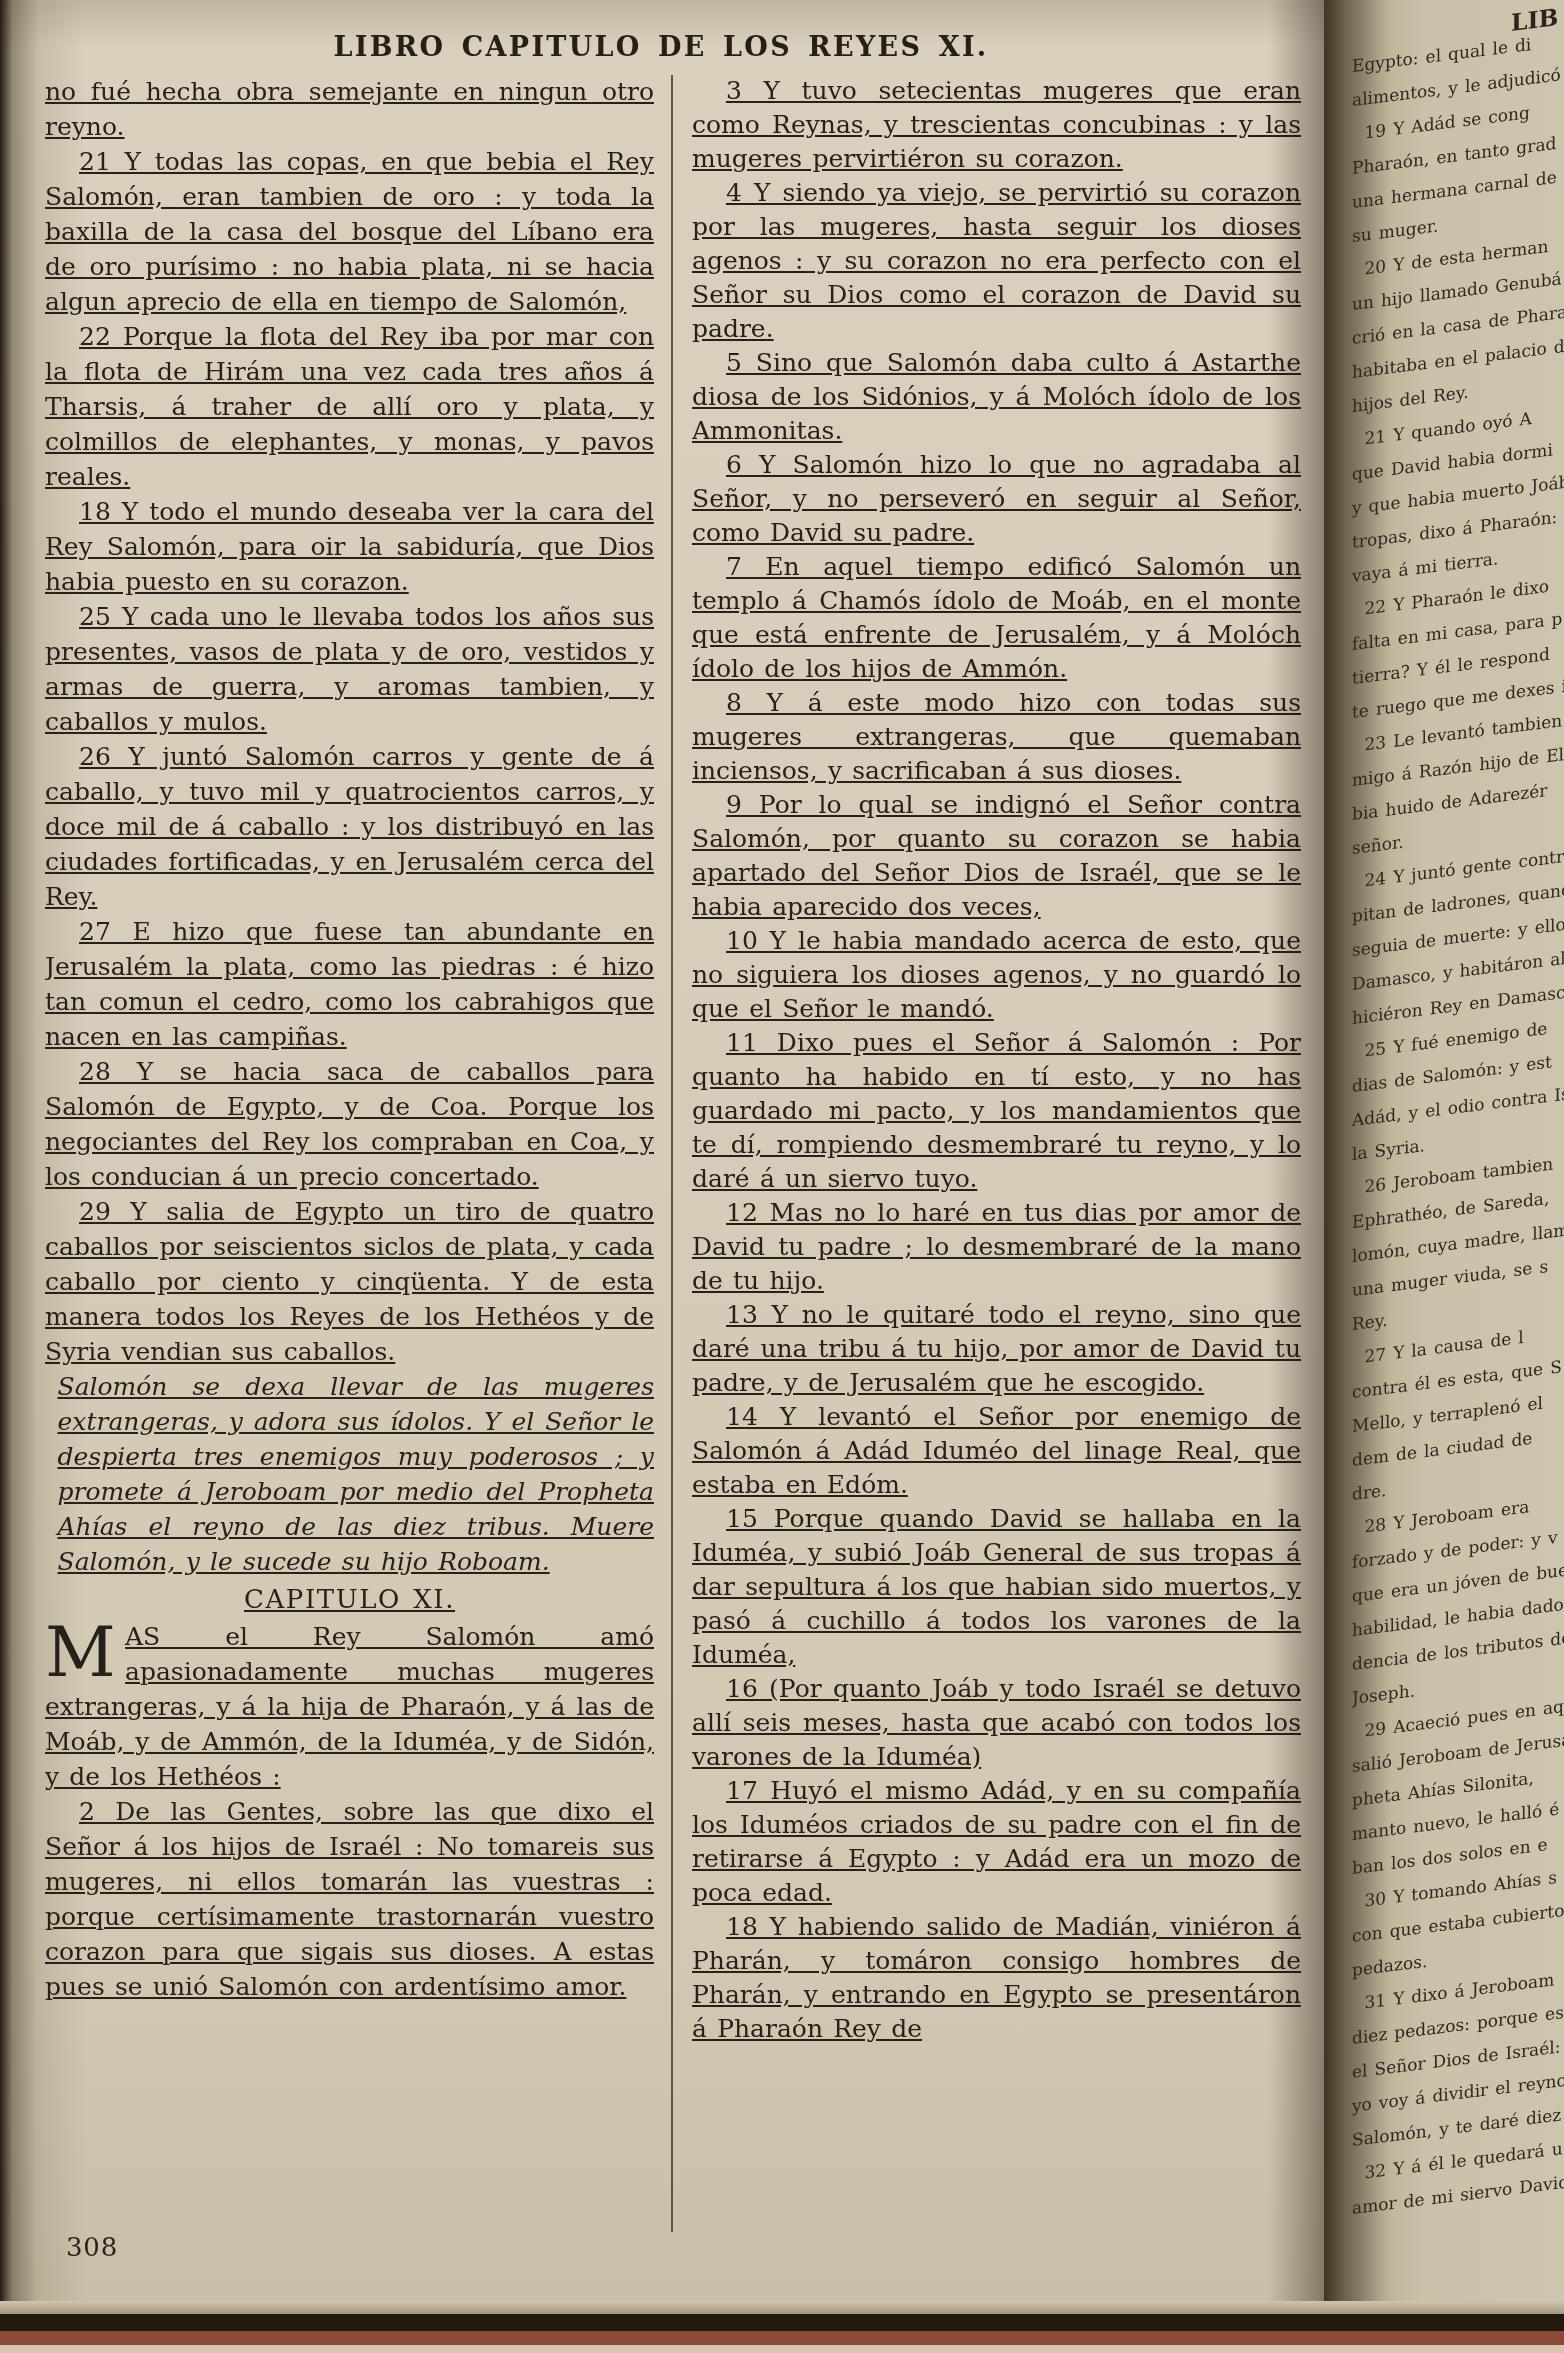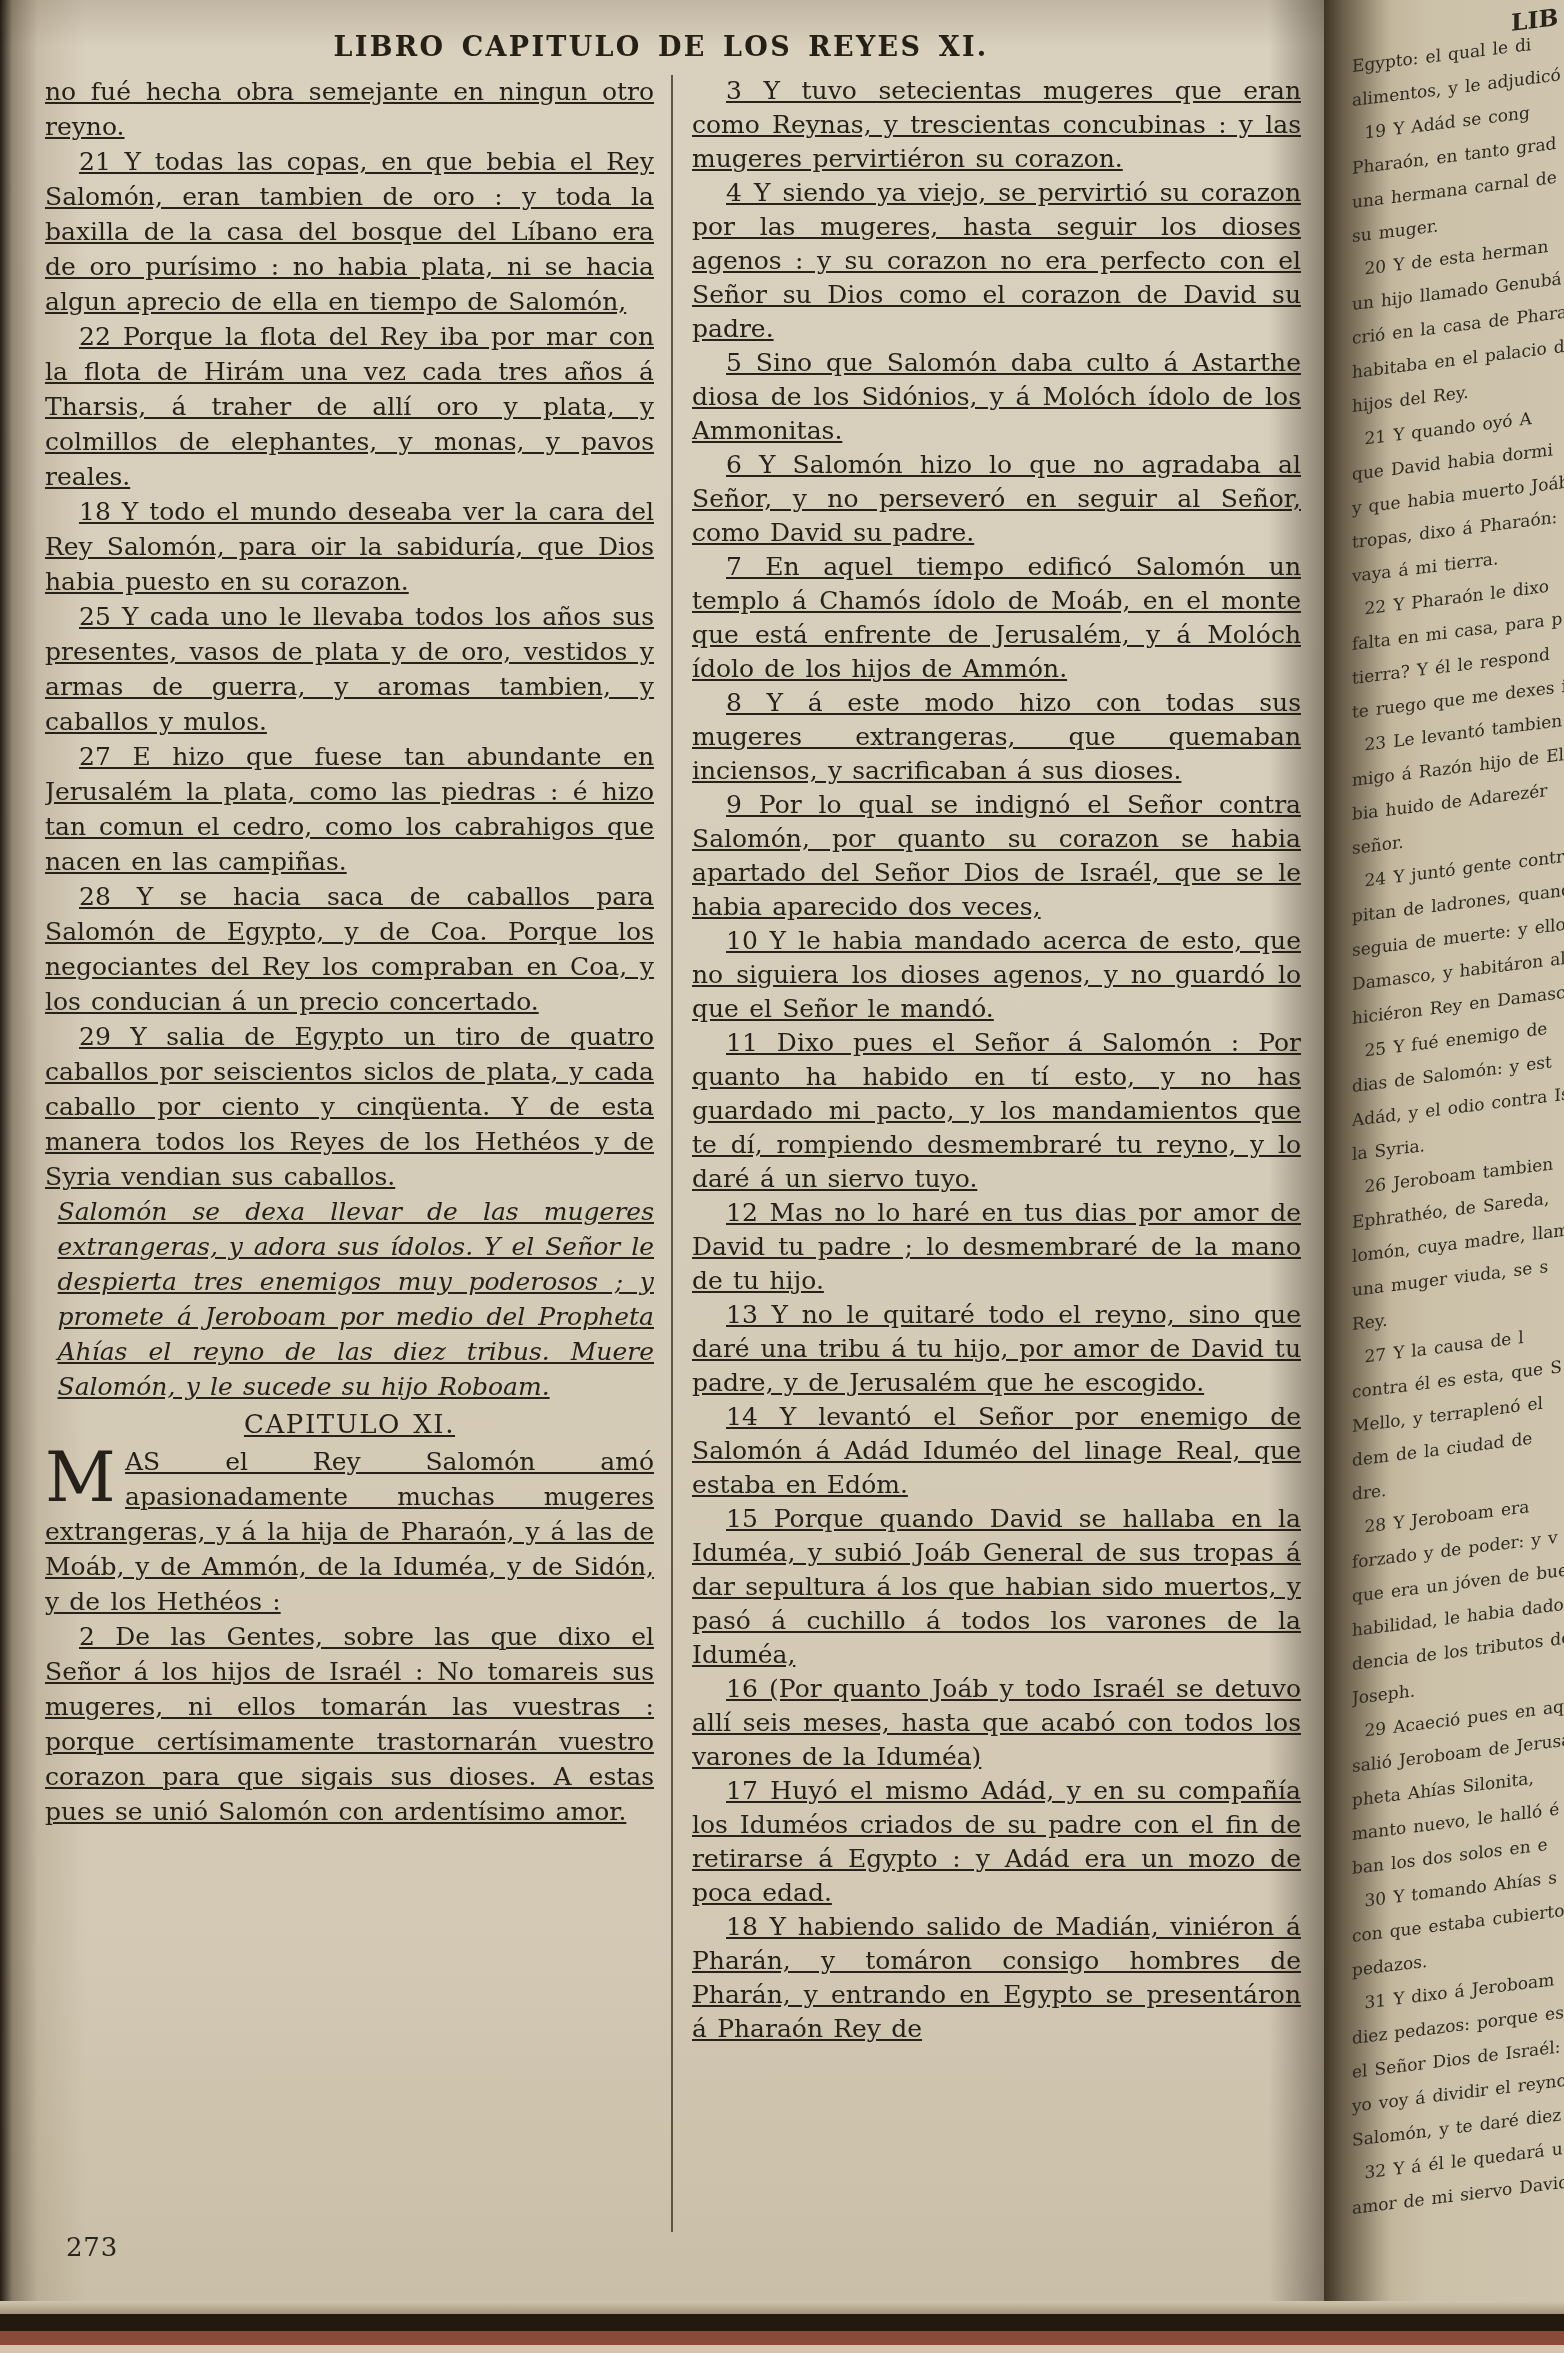--- a/index.html
+++ b/index.html
@@ -90,20 +90,21 @@
 
   <div class="main-page">
     <div class="running-header">LIBRO CAPITULO DE LOS REYES XI.</div>
 
     <div class="column column-left">
         <div class="para cont">no fué hecha obra semejante en ningun otro reyno.</div>
         <div class="para verse">21 Y todas las copas, en que bebia el Rey Salomón, eran tambien de oro : y toda la baxilla de la casa del bosque del Líbano era de oro purísimo : no habia plata, ni se hacia algun aprecio de ella en tiempo de Salomón,</div>
         <div class="para verse">22 Porque la flota del Rey iba por mar con la flota de Hirám una vez cada tres años á Tharsis, á traher de allí oro y plata, y colmillos de elephantes, y monas, y pavos reales.</div>
         <div class="para verse">18 Y todo el mundo deseaba ver la cara del Rey Salomón, para oir la sabiduría, que Dios habia puesto en su corazon.</div>
         <div class="para verse">25 Y cada uno le llevaba todos los años sus presentes, vasos de plata y de oro, vestidos y armas de guerra, y aromas tambien, y caballos y mulos.</div>
+        <div class="para verse">26 Y juntó Salomón carros y gente de á caballo, y tuvo mil y quatrocientos carros, y doce mil de á caballo : y los distribuyó en las ciudades fortificadas, y en Jerusalém cerca del Rey.</div>
         <div class="para verse">27 E hizo que fuese tan abundante en Jerusalém la plata, como las piedras : é hizo tan comun el cedro, como los cabrahigos que nacen en las campiñas.</div>
         <div class="para verse">28 Y se hacia saca de caballos para Salomón de Egypto, y de Coa. Porque los negociantes del Rey los compraban en Coa, y los conducian á un precio concertado.</div>
         <div class="para verse">29 Y salia de Egypto un tiro de quatro caballos por seiscientos siclos de plata, y cada caballo por ciento y cinqüenta. Y de esta manera todos los Reyes de los Hethéos y de Syria vendian sus caballos.</div>
         <div class="para summary">Salomón se dexa llevar de las mugeres extrangeras, y adora sus ídolos. Y el Señor le despierta tres enemigos muy poderosos ; y promete á Jeroboam por medio del Propheta Ahías el reyno de las diez tribus. Muere Salomón, y le sucede su hijo Roboam.</div>
         <div class="para heading">CAPITULO XI.</div>
         <div class="para dropcap"><span class="dropcap-initial">M</span>AS el Rey Salomón amó apasionadamente muchas mugeres extrangeras, y á la hija de Pharaón, y á las de Moáb, y de Ammón, de la Iduméa, y de Sidón, y de los Hethéos :</div>
         <div class="para verse">2 De las Gentes, sobre las que dixo el Señor á los hijos de Israél : No tomareis sus mugeres, ni ellos tomarán las vuestras : porque certísimamente trastornarán vuestro corazon para que sigais sus dioses. A estas pues se unió Salomón con ardentísimo amor.</div>
       </div>
 
     <div class="column-divider"></div>
@@ -120,21 +121,21 @@
         <div class="para verse">11 Dixo pues el Señor á Salomón : Por quanto ha habido en tí esto, y no has guardado mi pacto, y los mandamientos que te dí, rompiendo desmembraré tu reyno, y lo daré á un siervo tuyo.</div>
         <div class="para verse">12 Mas no lo haré en tus dias por amor de David tu padre ; lo desmembraré de la mano de tu hijo.</div>
         <div class="para verse">13 Y no le quitaré todo el reyno, sino que daré una tribu á tu hijo, por amor de David tu padre, y de Jerusalém que he escogido.</div>
         <div class="para verse">14 Y levantó el Señor por enemigo de Salomón á Adád Iduméo del linage Real, que estaba en Edóm.</div>
         <div class="para verse">15 Porque quando David se hallaba en la Iduméa, y subió Joáb General de sus tropas á dar sepultura á los que habian sido muertos, y pasó á cuchillo á todos los varones de la Iduméa,</div>
         <div class="para verse">16 (Por quanto Joáb y todo Israél se detuvo allí seis meses, hasta que acabó con todos los varones de la Iduméa)</div>
         <div class="para verse">17 Huyó el mismo Adád, y en su compañía los Iduméos criados de su padre con el fin de retirarse á Egypto : y Adád era un mozo de poca edad.</div>
         <div class="para verse">18 Y habiendo salido de Madián, viniéron á Pharán, y tomáron consigo hombres de Pharán, y entrando en Egypto se presentáron á Pharaón Rey de</div>
       </div>
 
-    <div class="page-number">273</div>
+    <div class="page-number">308</div>
 
     <div class="gutter-shadow-left"></div>
   </div>
 
   <div class="next-page">
     <div class="gutter-shadow-right"></div>
     <div class="next-page-header">LIB</div>
     <div class="next-page-text">
         <div class="frag">Egypto: el qual le di</div>
         <div class="frag">alimentos, y le adjudicó</div>

